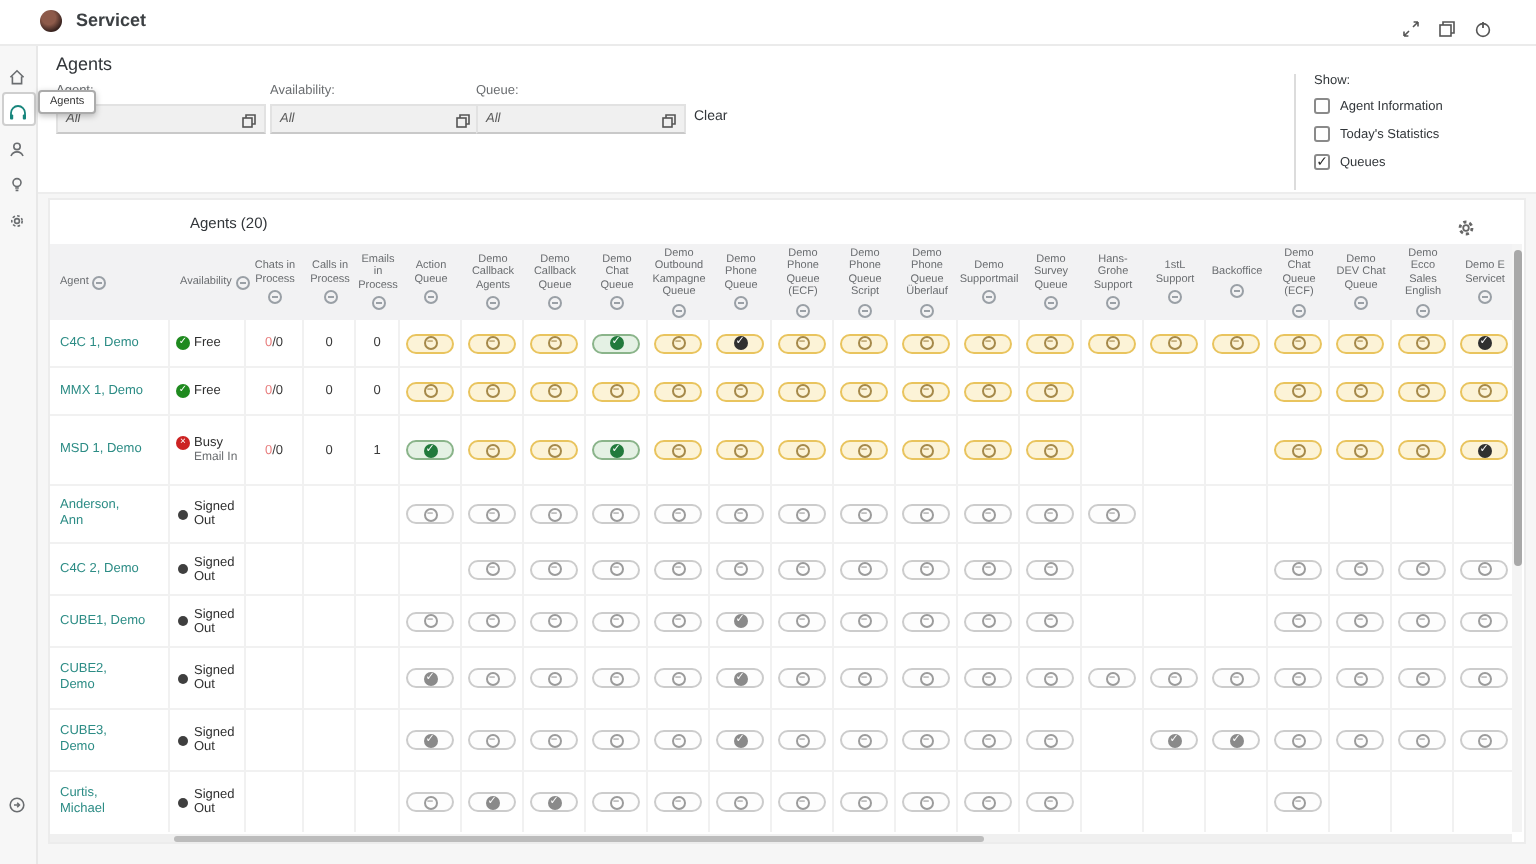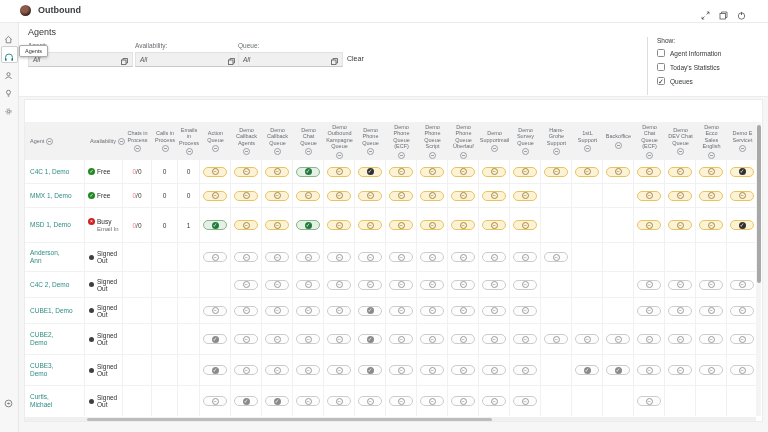--- a/index.html
+++ b/index.html
@@ -77,21 +77,21 @@
   .hscroll{position:absolute;left:0;bottom:0;width:731px;height:4px;background:#f0f0f0;}
   .hthumb{position:absolute;left:62px;top:.5px;width:405px;height:3px;background:#bcbcbc;border-radius:2px;cursor:grab;}
 </style>
 </head>
 <body>
 
 <div class="screen">
 
   <header class="topbar">
     <span class="logo"></span>
-    <span class="tb-title">Outbound</span>
+    <span class="tb-title">Servicet</span>
     <span class="tb-icons">
       <span class="ic">
         <svg width="9" height="9" viewBox="0 0 9 9">
             <path d="M5.5 3.5L8 1M8 1H5.8M8 1v2.2M3.5 5.5L1 8M1 8h2.2M1 8V5.8" stroke="#555" stroke-width=".8" fill="none"></path>
           </svg>
       </span>
       <span class="ic">
         <svg width="9" height="9" viewBox="0 0 9 9">
             <rect x="1" y="2.5" width="5.5" height="5.5" fill="none" stroke="#555" stroke-width=".8"></rect>
             <path d="M2.5 2.5V1H8v5.5H6.5" fill="none" stroke="#555" stroke-width=".8"></path>
@@ -197,20 +197,29 @@
             <span class="cb">✓</span>
             <span class="show-lbl">Queues</span>
           </div>
         </div>
     </div>
   </section>
 
   <div class="tooltip">Agents</div>
 
   <section class="card">
+    <div class="card-toolbar">
+      <span class="card-title">Agents (20)</span>
+      <span class="card-gear">
+        <svg width="10" height="10" viewBox="0 0 10 10">
+            <circle cx="5" cy="5" r="1.4" fill="none" stroke="#666" stroke-width=".9"></circle>
+            <circle cx="5" cy="5" r="3" fill="none" stroke="#666" stroke-width="1.4" stroke-dasharray="1.6 1.5"></circle>
+          </svg>
+      </span>
+    </div>
     <div class="thead" id="thead">
         <div class="th th-left" style="width: 60px;">
           <span class="lbl">Agent</span>
           <span class="srt"></span>
         </div>
         <div class="th th-left" style="width: 38px;">
           <span class="lbl">Availability</span>
           <span class="srt"></span>
         </div>
         <div class="th th-c" style="width: 29px;">

